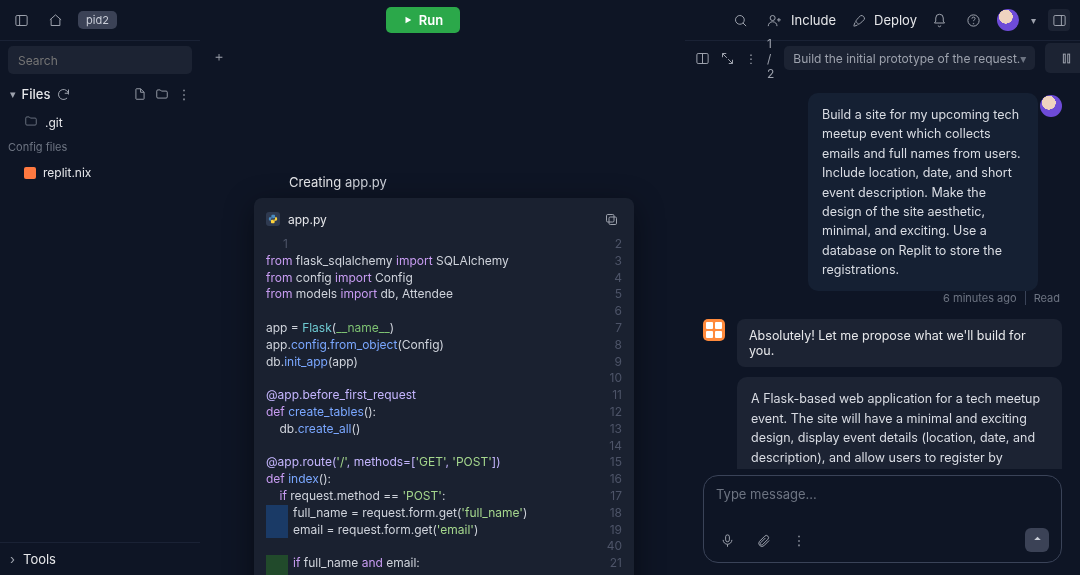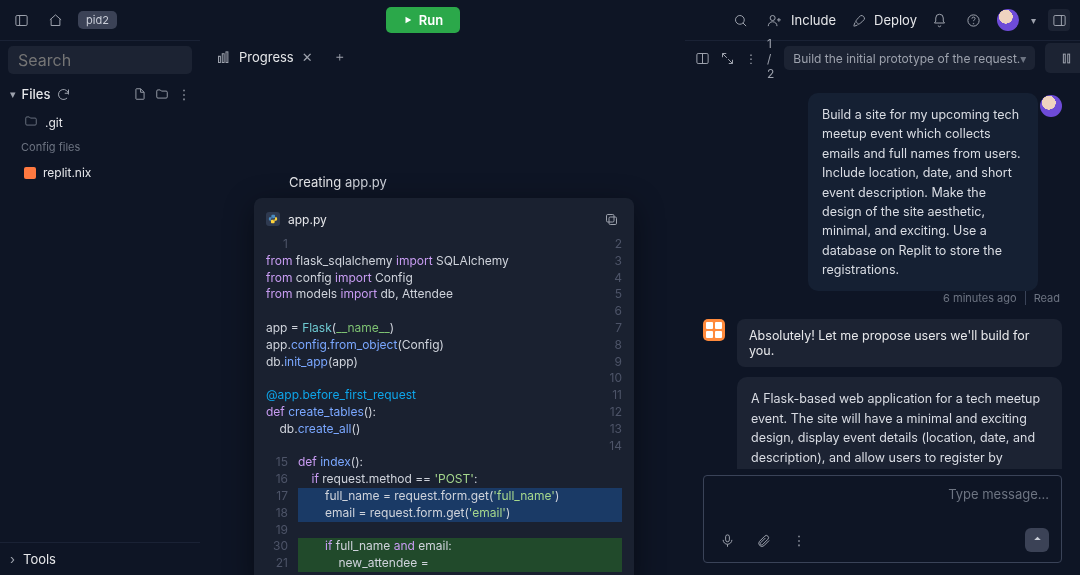--- a/index.html
+++ b/index.html
@@ -28,30 +28,30 @@
   .deploy{display:flex;align-items:center;gap:4px;}
   .deploy .rocket{color:var(--text-dim);}
   .deploy span{color:var(--text);}
   .invite{display:flex;align-items:center;gap:6px;color:var(--text);}
   #av1{width:22px;height:22px;border-radius:50%;background:#6e4bd8;display:flex;align-items:center;justify-content:center;font-size:10px;}
   .caret{color:var(--text-dim);font-size:10px;}
   .closep{width:22px;height:22px;border-radius:4px;background:var(--bg2);display:flex;align-items:center;justify-content:center;}
   .main{display:flex;height:calc(575px - 40px);}
   .sidebar{width:200px;border-top:1px solid #1a2235;display:flex;flex-direction:column;}
   .search{margin:5px 8px;height:28px;background:var(--bg2);border-radius:5px;display:flex;align-items:center;padding:0 8px;color:var(--text-dim);}
-  .search input{flex:1;background:none;border:none;outline:none;color:var(--text);font-size:16px;}
+  .search input{flex:1;background:none;border:none;outline:none;color:var(--text);font-size:12px;}
   .filesrow{display:flex;align-items:center;gap:6px;padding:4px 8px 4px 10px;color:var(--text);}
   .filesrow .chev{color:var(--text-dim);font-size:11px;}
   .filesrow .label{font-weight:500;}
   .filesrow .spacer{flex:1;}
   .filesrow .ic{color:var(--text-dim);width:16px;display:flex;justify-content:center;}
   .tree{padding-left:18px;margin-top:2px;}
   .treerow{display:flex;align-items:center;gap:7px;color:var(--text);padding:3px 6px;border-radius:4px;font-size:12px;}
   .treerow .fold{color:var(--text-faint);}
-  .sep{padding:6px 21px;color:var(--text-faint);font-size:11px;}
+  .sep{padding:6px 8px;color:var(--text-faint);font-size:11px;}
   .treerow .replit{width:12px;height:12px;border-radius:2px;background:var(--orange);}
   .toolsrow{margin-top:auto;border-top:1px solid #1a2235;padding:8px 10px;display:flex;align-items:center;gap:8px;color:var(--text);font-size:13px;}
   .center{flex:1;display:flex;flex-direction:column;}
   .tabs{height:34px;display:flex;align-items:center;}
   .tab{display:flex;align-items:center;gap:8px;padding:6px 12px;color:var(--text);}
   .tab .gicon{width:15px;height:15px;}
   .tab .closex{color:var(--text-dim);}
   .tab .label{white-space:nowrap;}
   .tabs .add{color:var(--text-dim);margin-left:4px;padding:4px;}
   .codearea{flex:1;position:relative;}
@@ -65,42 +65,42 @@
   .ln{color:#4d5468;text-align:right;}
   .cl{white-space:pre;color:#cfd3db;}
   .hl-bl{background:#1a3a66;}
   .hl-gr{background:#214a2b;}
   .kw{color:var(--purple);}     
   .nm{color:#cfd3db;}
   .fn{color:#7aa7ff;}
   .cls{color:#6ec9d1;}
   .bi{color:var(--green);}     
   .st{color:#a5d78d;}
-  .dec{color:#0ea5e9;}           
+  .dec{color:#c4b5fd;}           
   .codearea .caption{position:absolute;left:85px;top:100px;font-family:"JetBrains Mono",monospace;font-size:13px;color:var(--text);}
   .codearea .caption .mono{color:#cfd3db;}
   .right{width:395px;display:flex;flex-direction:column;border-top:1px solid #1a2235;}
   .righttabs{height:34px;display:flex;align-items:center;gap:10px;padding:0 10px;font-size:12px;color:var(--text);}
   .pageind{color:var(--text-dim);}
   .addrbar{flex:1;background:var(--bg2);border-radius:5px;height:24px;display:flex;align-items:center;padding:0 9px;color:var(--text-dim);font-size:12px;}
   .addrtxt{flex:1;overflow:hidden;text-overflow:ellipsis;white-space:nowrap;}
   .pausebtn{display:flex;align-items:center;gap:6px;background:var(--bg2);border-radius:5px;padding:4px 10px;}
   .chatscroll{flex:1;padding:18px 18px 8px 18px;overflow:hidden;display:flex;flex-direction:column;gap:14px;}
   .userblock{display:flex;gap:2px;justify-content:flex-end;}
   .bubble{background:#152033;border-radius:10px;padding:12px 14px;color:#d9dce3;font-size:12.5px;line-height:1.55;max-width:230px;}
   #av2{width:22px;height:22px;border-radius:50%;background:#6e4bd8;flex-shrink:0;display:flex;align-items:center;justify-content:center;margin-top:2px;}
   .metarow{color:var(--text-faint);font-size:11px;display:flex;gap:8px;justify-content:flex-end;padding-right:2px;}
   .metarow span.read{border-left:1px solid #3a4358;padding-left:8px;}
   .airow{display:flex;gap:12px;}
   .aiicon{width:22px;height:22px;border-radius:5px;background:#ff8a3c;flex-shrink:0;display:grid;grid-template-columns:repeat(2,1fr);grid-template-rows:repeat(2,1fr);gap:2px;padding:3px;}
   .aiicon div{background:#fff;border-radius:1px;}
   .aistack{flex:1;display:flex;flex-direction:column;gap:10px;}
   .inlineq{background:var(--bg2);border-radius:8px;padding:9px 12px;font-size:12.5px;color:var(--text);display:inline-block;}
   .card{background:var(--bg2);border-radius:10px;padding:12px 14px;font-size:12.5px;color:#d9dce3;line-height:1.55;}
-  .composer{margin:6px 18px 12px 18px;border:1px solid var(--line);border-radius:4px;padding:10px 12px;display:flex;flex-direction:column;gap:26px;text-align:right;}
+  .composer{margin:6px 18px 12px 18px;border:1px solid var(--line);border-radius:15px;padding:10px 12px;display:flex;flex-direction:column;gap:26px;}
   .composer .placeholder{color:var(--text-faint);}
   .composer .crow{display:flex;align-items:center;gap:14px;color:var(--text-dim);}
   .composer .crow .sp{flex:1;}
   .sendbtn{width:24px;height:24px;border-radius:6px;background:#3b4256;display:flex;align-items:center;justify-content:center;}
   .sendbtn svg{width:13px;height:13px;fill:#c9cdd7;}
   .gutter{width:4px;}
   .ag-overlay{position:absolute;left:-184px;top:124px;display:flex;align-items:center;gap:10px;pointer-events:none;}
   
   #av1[style]{background-size:cover !important;}
   #av2[style]{background-size:cover !important;}
@@ -230,31 +230,20 @@
     <div class="toolsrow">
       <span style="color:var(--text-dim);">›</span>
       <span data-bind="sidebar.tools">Tools</span>
     </div>
   </div>
 
   <div class="gutter"></div>
 
   <div class="center">
     <div class="tabs">
-      <div class="tab">
-        <span class="ghosticon gicon">
-          <svg viewBox="0 0 24 24">
-              <rect x="4" y="10" width="3" height="10"></rect>
-              <rect x="10" y="6" width="3" height="14"></rect>
-              <rect x="16" y="3" width="3" height="17"></rect>
-            </svg>
-        </span>
-        <span class="label" data-bind="center.tab">Progress</span>
-        <span class="closex">✕</span>
-      </div>
       <div class="add ghosticon">＋</div>
     </div>
 
     <div class="codearea">
       <div class="caption">
         <span data-bind="center.caption_prefix">Creating </span><span class="mono" data-bind="center.caption_file">app.py</span>
       </div>
 
       <div class="ag-overlay">
       </div>
@@ -296,31 +285,32 @@
             <div class="cl"><span class="nm"> </span></div>
             <div class="ln">10</div>
             <div class="cl"><span class="dec">@app.before_first_request</span></div>
             <div class="ln">11</div>
             <div class="cl"><span class="kw">def </span><span class="fn">create_tables</span><span class="nm">():</span></div>
             <div class="ln">12</div>
             <div class="cl"><span class="nm">    db.</span><span class="fn">create_all</span><span class="nm">()</span></div>
             <div class="ln">13</div>
             <div class="cl"><span class="nm"> </span></div>
             <div class="ln">14</div>
+            <div class="cl"><span class="dec">@app.route(</span><span class="st">'/'</span><span class="dec">, methods=[</span><span class="st">'GET'</span><span class="dec">, </span><span class="st">'POST'</span><span class="dec">])</span></div>
             <div class="ln">15</div>
             <div class="cl"><span class="kw">def </span><span class="fn">index</span><span class="nm">():</span></div>
             <div class="ln">16</div>
             <div class="cl"><span class="kw">    if </span><span class="nm">request.method == </span><span class="st">'POST'</span><span class="nm">:</span></div>
             <div class="ln">17</div>
             <div class="cl hl-bl"><span class="nm">        full_name = request.form.get(</span><span class="st">'full_name'</span><span class="nm">)</span></div>
             <div class="ln">18</div>
             <div class="cl hl-bl"><span class="nm">        email = request.form.get(</span><span class="st">'email'</span><span class="nm">)</span></div>
             <div class="ln">19</div>
             <div class="cl"><span class="nm"> </span></div>
-            <div class="ln">30</div>
+            <div class="ln">40</div>
             <div class="cl hl-gr"><span class="kw">        if </span><span class="nm">full_name </span><span class="kw">and </span><span class="nm">email:</span></div>
             <div class="ln">21</div>
             <div class="cl hl-gr"><span class="nm">            new_attendee =</span></div>
           </div>
       </div>
     </div>
   </div>
 
   <div class="gutter"></div>
 
@@ -371,21 +361,21 @@
       </div>
 
       <div class="airow">
         <div class="aiicon">
             <div></div>
             <div></div>
             <div></div>
             <div></div>
           </div>
         <div class="aistack">
-          <div class="inlineq" data-bind="chat.ai_q">Absolutely! Let me propose users we'll build for you.</div>
+          <div class="inlineq" data-bind="chat.ai_q">Absolutely! Let me propose what we'll build for you.</div>
           <div class="card">
             <div data-bind="chat.ai_plan_p">A Flask-based web application for a tech meetup event. The site will have a minimal and exciting design, display event details (location, date, and description), and allow users to register by providing their full name and email. User registrations will be stored in a PostgreSQL database on Replit.</div>
 
           </div>
 
         </div>
       </div>
 
     </div>
 

